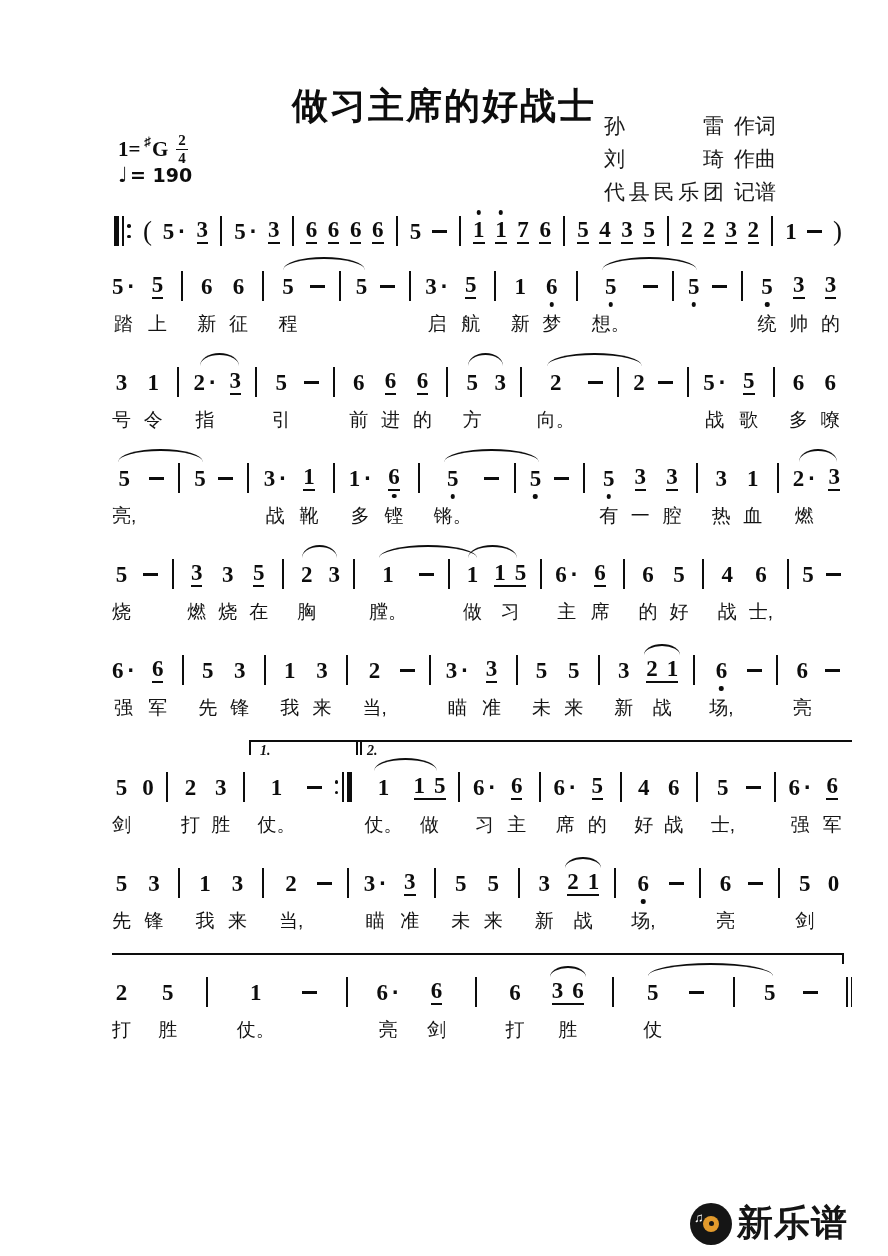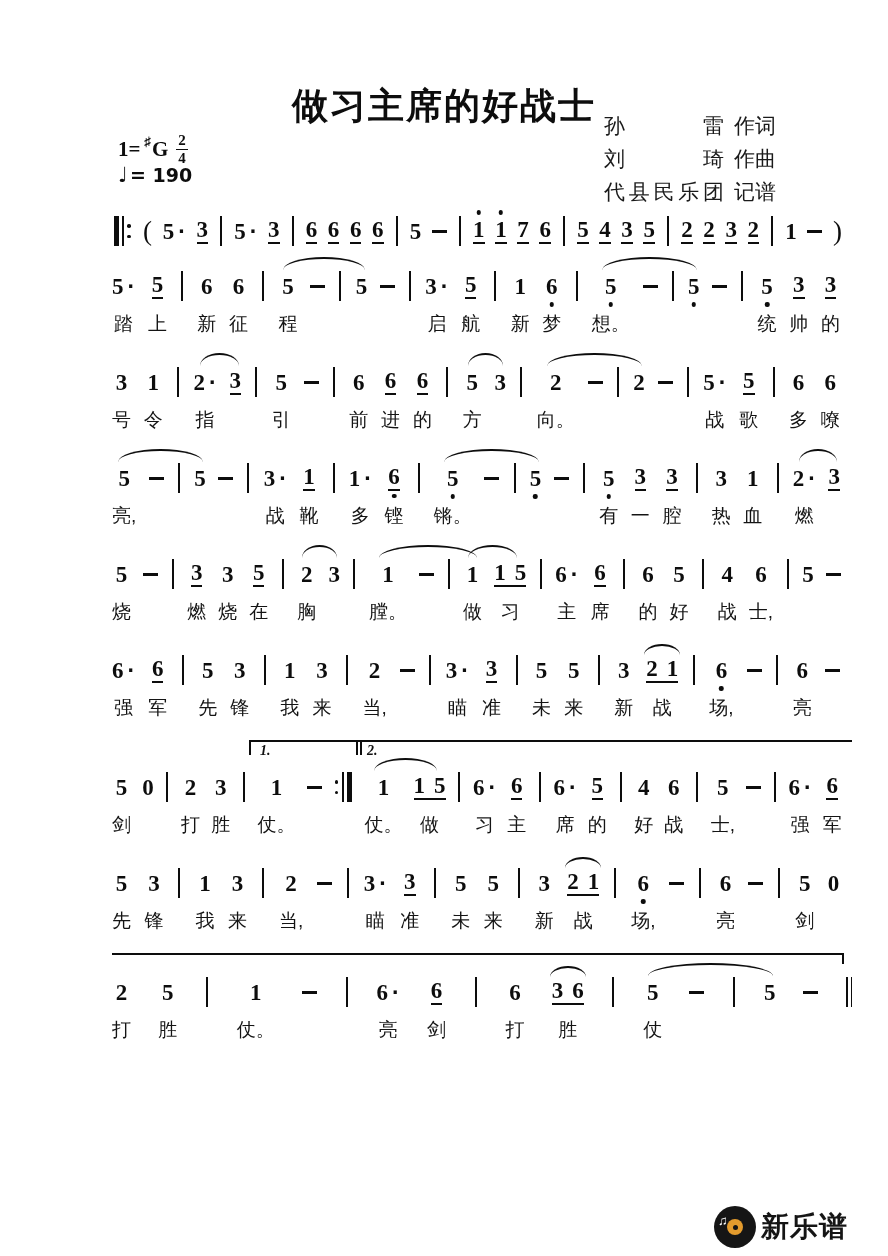--- a/index.html
+++ b/index.html
@@ -56,21 +56,21 @@
   .volta span{position:absolute;left:9px;top:1px;font:italic 700 14px "Liberation Serif",serif;}
   .topline{position:absolute;height:9px;border-top:2px solid #0d0d0d;border-right:2px solid #0d0d0d;}
   
   .logo{position:absolute;right:4px;bottom:8px;display:flex;align-items:center;gap:5px;}
   .record{position:relative;width:42px;height:42px;border-radius:50%;background:#151515;}
   .record .center{position:absolute;left:50%;top:50%;width:16px;height:16px;margin:-8px 0 0 -8px;
                   border-radius:50%;background:#e39b2d;}
   .record .hole{position:absolute;left:50%;top:50%;width:5px;height:5px;margin:-2.5px 0 0 -2.5px;
                 border-radius:50%;background:#151515;}
   .record .notes{position:absolute;left:4px;top:8px;color:#fff;font-size:13px;line-height:1;}
-  .logo-text{font-size:28px;font-weight:900;color:#151515;letter-spacing:1px;}
+  .logo-text{font-size:36px;font-weight:900;color:#151515;letter-spacing:1px;}
 </style>
 </head>
 <body>
 
 <div class="page">
   <div class="title">做习主席的好战士</div>
 
   <div class="credits">
       <div class="credit-row">
         <span class="credit-name">

